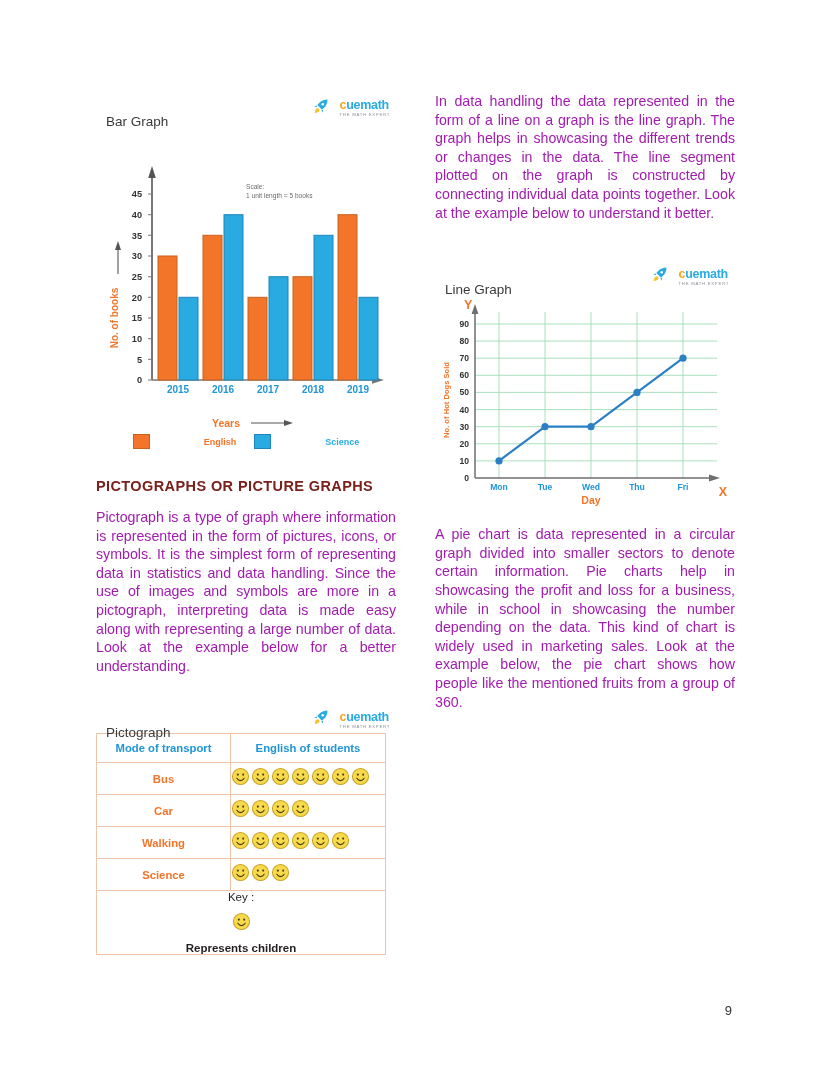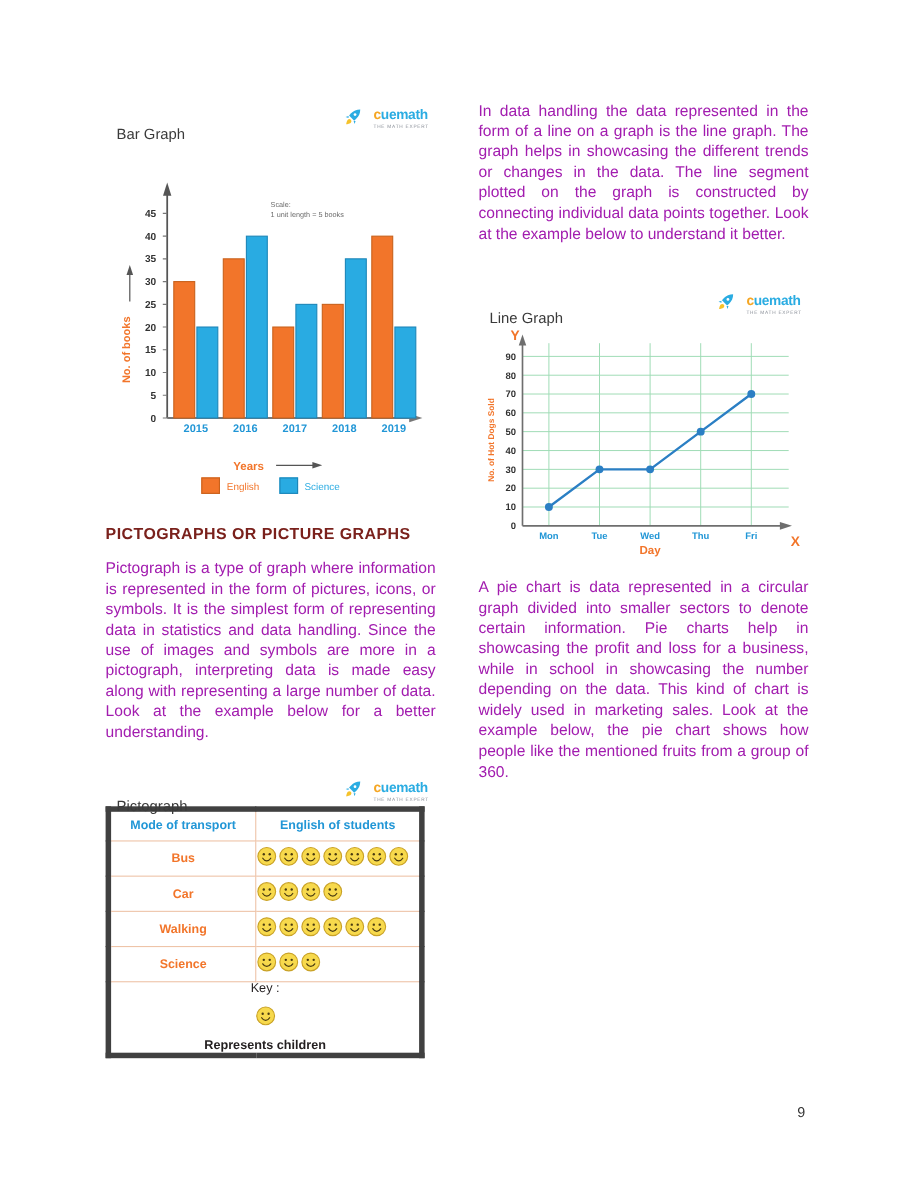--- a/index.html
+++ b/index.html
@@ -57,30 +57,30 @@
     position:absolute; left:150px; top:60px;
     font-size:6.6px; color:#6d6d6d; line-height:9px;
   }
   .bar-legend {
     display:flex; justify-content:center; align-items:center; gap:18px;
     margin-top:2px;
   }
   .legend-item { display:flex; align-items:center; gap:6px; }
   .legend-box { width:17px; height:15px; border:1px solid #c8611c; }
   .legend-box.sci { border-color:#1d86b8; }
-  .legend-label { font-size:9px; font-weight:normal; }
+  .legend-label { font-size:9px; font-weight:bold;margin-left:48px; }
 
   
   .line-wrap { position:relative; width:300px; height:225px; }
 
   
   .picto-table {
     width:290px;
     border-collapse:collapse;
-    border:5px solid #404040;
+    border:1px solid #404040;
     padding-left:48px;
   }
   .picto-table td, .picto-table th {
     border:1px solid #eec4a8;
     padding:0;
     vertical-align:middle;
   }
   .th-cell {
     font-size:11.3px; font-weight:bold; color:#2196d6;
     text-align:center; height:29px;

